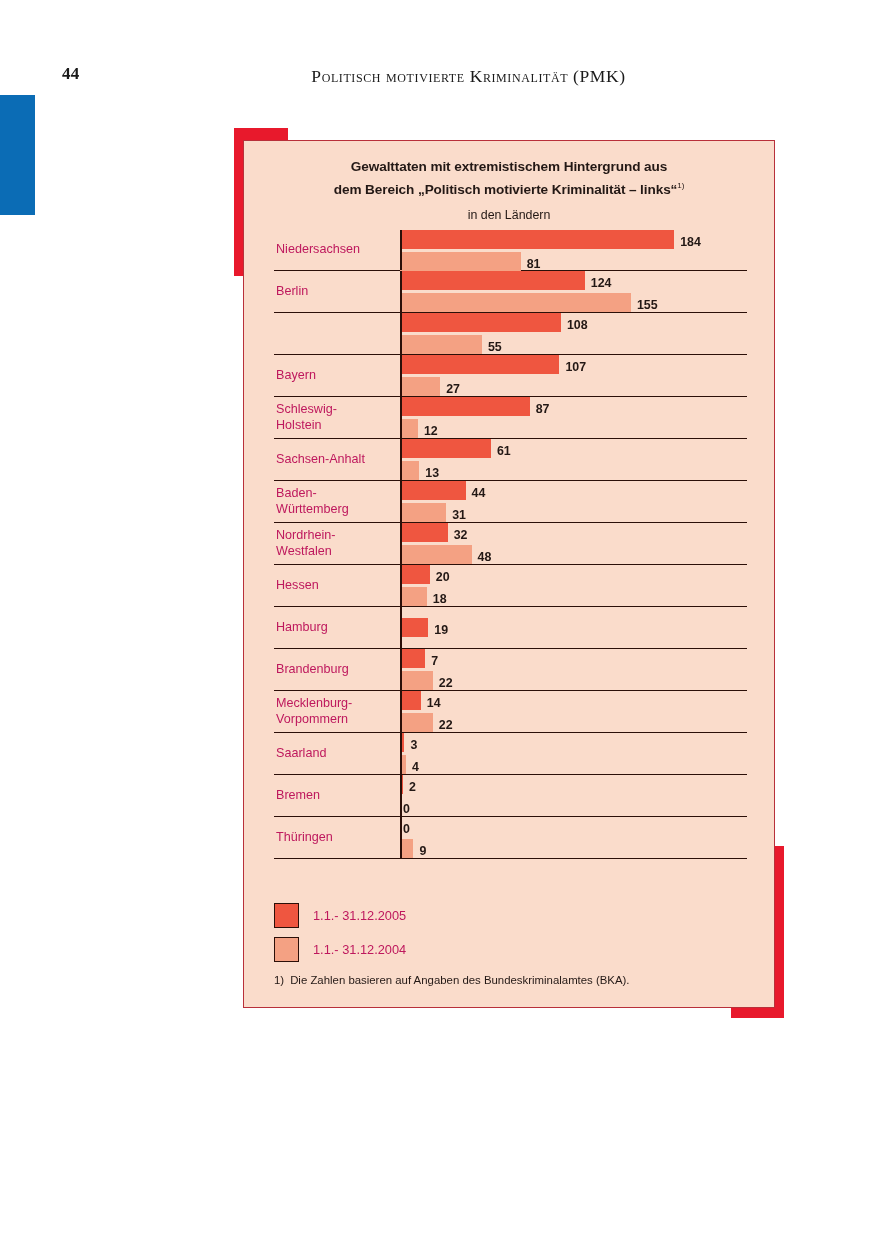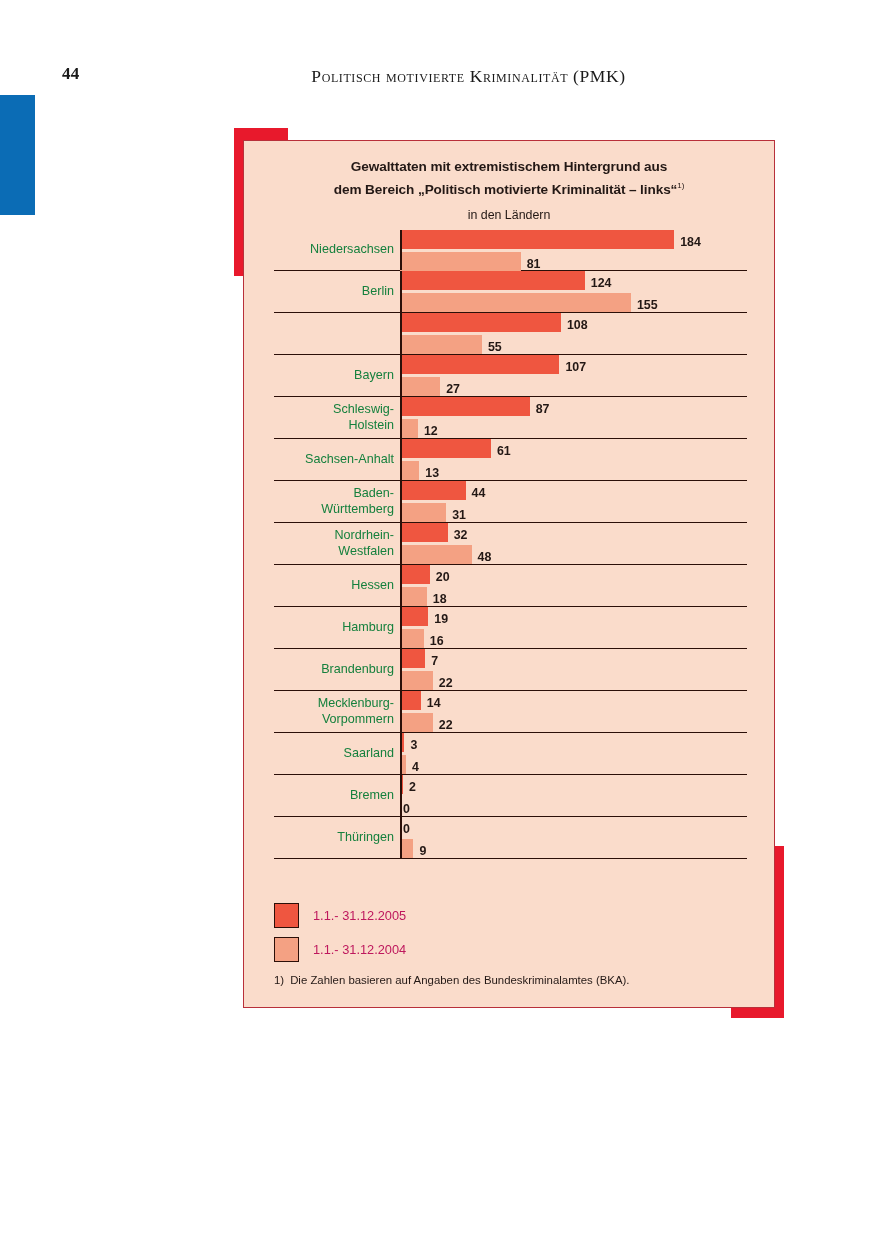--- a/index.html
+++ b/index.html
@@ -37,21 +37,21 @@
   .title .l1,.title .l2{font-weight:bold;font-size:13.6px;line-height:19px;letter-spacing:-.1px;}
   .title .sup{font-size:8px;vertical-align:super;font-weight:normal;}
   .title .l3{font-size:12.4px;line-height:19px;margin-top:7px;}
 
   
   .chart{position:absolute;left:30px;top:88px;width:473px;}
   .row{position:relative;border-bottom:1.1px solid #2b0f08;box-sizing:border-box;}
   .row.first{border-top:1.1px solid transparent;}
   .label{position:absolute;left:2px;top:0;height:100%;width:118px;
          display:flex;flex-direction:column;justify-content:center;
-         font-size:12.6px;color:#15803d;line-height:15.5px;align-items:flex-end;}
+         font-size:12.6px;color:#be185d;line-height:15.5px;}
   .plot{position:absolute;left:126px;top:0;right:0;height:100%;}
   .axis{position:absolute;left:0;top:0;bottom:0;width:2.2px;background:#2b0f08;z-index:3;}
   .bars{position:absolute;left:0;right:0;top:0;bottom:0;
         display:flex;flex-direction:column;justify-content:center;gap:3px;}
   .barline{position:relative;height:19px;display:flex;align-items:flex-end;}
   .bar{height:19px;background:#ef5640;}
   .bar.prev{background:#f4a183;}
   .val{font-size:12.4px;font-weight:bold;color:#231815;margin-left:6px;white-space:nowrap;}
 
   
@@ -254,24 +254,20 @@
           <div class="label">
             <div>Hamburg</div>
           </div>
           <div class="plot">
             <div class="axis"></div>
             <div class="bars">
               <div class="barline">
                 <div class="bar" style="width: 28.31px;"></div>
                 <div class="val">19</div>
               </div>
-              <div class="barline">
-                <div class="bar prev" style="width: 23.84px;"></div>
-                <div class="val">16</div>
-              </div>
             </div>
           </div>
         </div>
         <div class="row" style="height: 42px;">
           <div class="label">
             <div>Brandenburg</div>
           </div>
           <div class="plot">
             <div class="axis"></div>
             <div class="bars">

